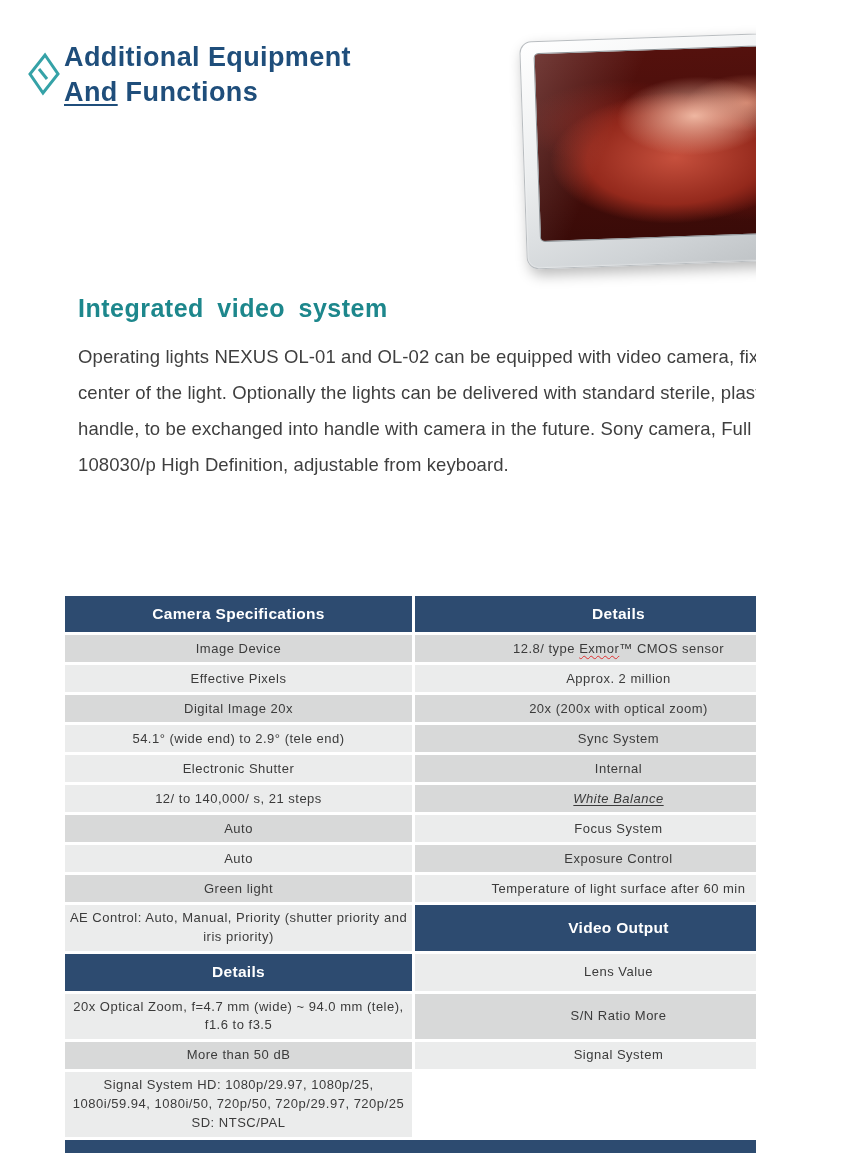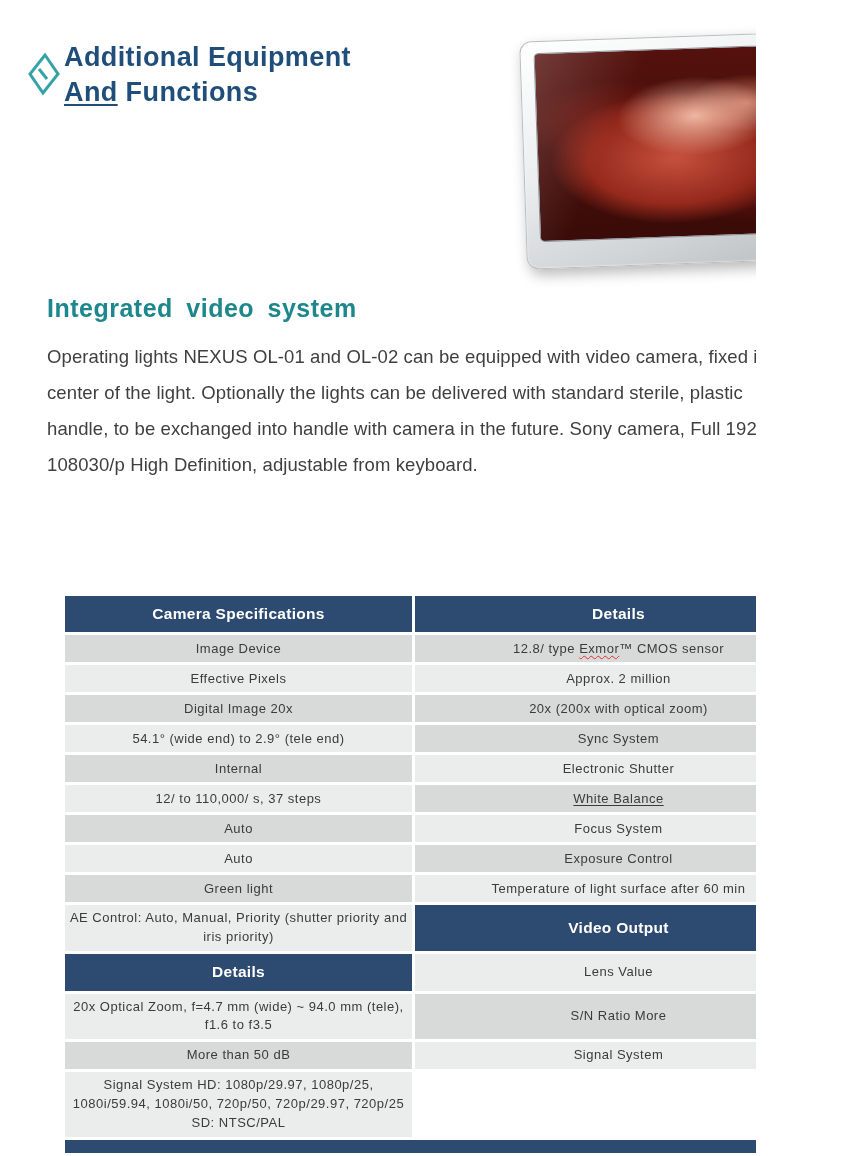--- a/index.html
+++ b/index.html
@@ -87,21 +87,21 @@
     width: 14px;
     height: 14px;
     border-radius: 50%;
     background: radial-gradient(circle at 35% 35%, #ffffff, #c4c8cb 60%, #9aa0a4);
     border: 1px solid #a6abae;
   }
 
   
   .section {
     position: absolute;
-    left: 47px;
+    left: 78px;
     top: 294px;
     width: 762px;
   }
   .section h2 {
     margin: 0;
     color: #1d878c;
     font-size: 25px;
     font-weight: bold;
     letter-spacing: 0.5px;
     word-spacing: 6px;
@@ -148,20 +148,21 @@
   .shade-dark  { background: #d8d9d9; }
   .shade-light { background: #ebecec; }
   .spellcheck-mark {
     text-decoration: underline wavy #e03030;
     text-decoration-thickness: 1px;
     text-underline-offset: 2px;
   }
   .plain-underline {
     text-decoration: underline;
     text-underline-offset: 2px;
+    font-style: italic;
   }
   .bottom-bar {
     grid-column: 1 / -1;
     height: 13px;
     background: #2d4b70;
   }
 </style>
 </head>
 <body>
 
@@ -206,24 +207,24 @@
 
     <div class="cell shade-light">Effective Pixels</div>
     <div class="cell shade-light">Approx. 2 million</div>
 
     <div class="cell shade-dark">Digital Image 20x</div>
     <div class="cell shade-dark">20x (200x with optical zoom)</div>
 
     <div class="cell shade-light">54.1° (wide end) to 2.9° (tele end)</div>
 
     <div class="cell shade-dark">Sync System</div>
+    <div class="cell shade-light">Electronic Shutter</div>
+
     <div class="cell shade-dark">Internal</div>
-
-    <div class="cell shade-light">Electronic Shutter</div>
-    <div class="cell shade-light">12/ to 110,000/ s, 37 steps</div>
+    <div class="cell shade-light">12/ to 140,000/ s, 21 steps</div>
 
     <div class="cell shade-dark">
       <span class="plain-underline">White Balance</span>
     </div>
     <div class="cell shade-dark">Auto</div>
 
     <div class="cell shade-light">Focus System</div>
     <div class="cell shade-light">Auto</div>
 
     <div class="cell shade-dark">Exposure Control</div>

